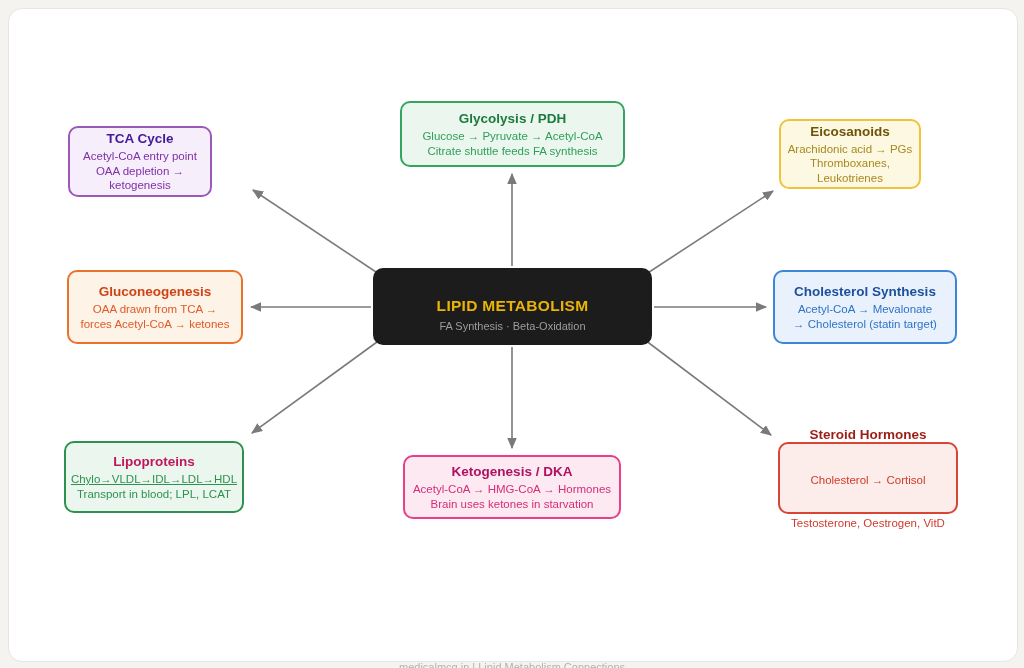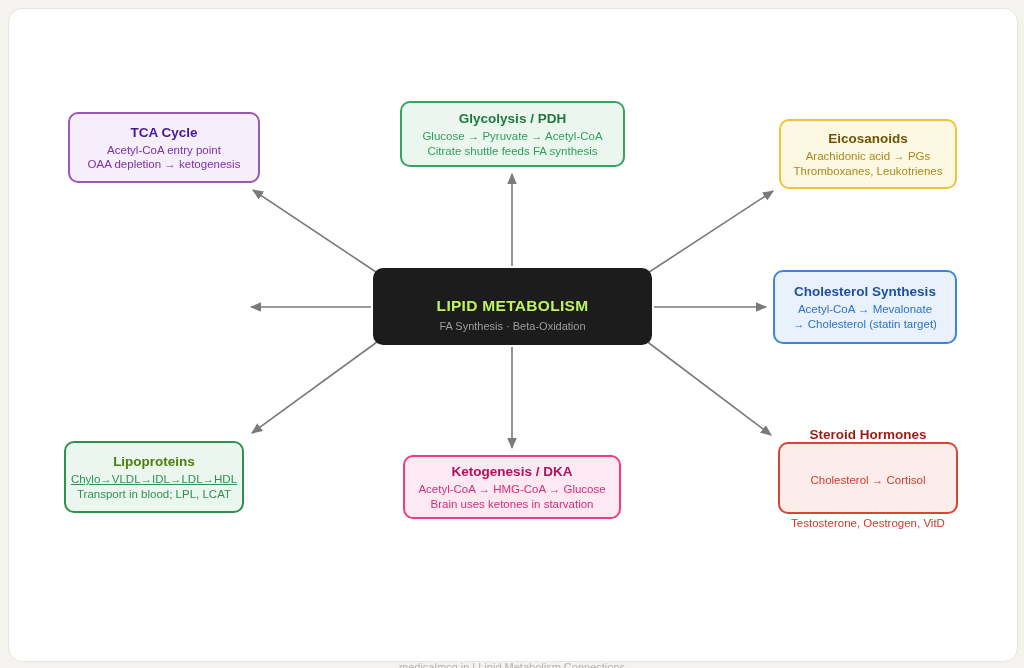--- a/index.html
+++ b/index.html
@@ -85,58 +85,63 @@
     <line x1="512" y1="266" x2="512" y2="174" stroke="#7a7a7a" stroke-width="1.6" marker-end="url(#ah)"></line>
     <line x1="637" y1="280" x2="773" y2="191" stroke="#7a7a7a" stroke-width="1.6" marker-end="url(#ah)"></line>
     <line x1="371" y1="307" x2="251" y2="307" stroke="#7a7a7a" stroke-width="1.6" marker-end="url(#ah)"></line>
     <line x1="654" y1="307" x2="766" y2="307" stroke="#7a7a7a" stroke-width="1.6" marker-end="url(#ah)"></line>
     <line x1="388" y1="334" x2="252" y2="433" stroke="#7a7a7a" stroke-width="1.6" marker-end="url(#ah)"></line>
     <line x1="512" y1="347" x2="512" y2="448" stroke="#7a7a7a" stroke-width="1.6" marker-end="url(#ah)"></line>
     <line x1="637" y1="334" x2="771" y2="435" stroke="#7a7a7a" stroke-width="1.6" marker-end="url(#ah)"></line>
   </svg>
 
   <div class="node node-center" style="left: 373px; top: 268px; width: 279px; height: 77px; background: rgb(28, 28, 28); border-color: rgb(28, 28, 28);">
-    <div class="node-title" style="color: #bef264; margin-top: 17px;">LIPID METABOLISM</div>
+    <div class="node-title" style="color: #eab308; margin-top: 17px;">LIPID METABOLISM</div>
     <div class="node-line" style="color: rgb(157, 157, 157);">FA Synthesis · Beta-Oxidation</div>
   </div>
 
-  <div class="node" style="left: 68px; top: 112px; width: 192px; height: 71px; background: rgb(246, 238, 251); border-color: rgb(155, 89, 182);">
+  <div class="node" style="left: 68px; top: 126px; width: 144px; height: 71px; background: rgb(246, 238, 251); border-color: rgb(155, 89, 182);">
     <div class="node-title" style="color: rgb(69, 24, 154);">TCA Cycle</div>
     <div class="node-line" style="color: rgb(128, 49, 168);">Acetyl-CoA entry point</div>
     <div class="node-line" style="color: rgb(128, 49, 168);">OAA depletion → ketogenesis</div>
   </div>
 
   <div class="node" style="left: 400px; top: 101px; width: 225px; height: 66px; background: rgb(235, 247, 238); border-color: rgb(52, 164, 94);">
     <div class="node-title" style="color: rgb(29, 122, 62);">Glycolysis / PDH</div>
     <div class="node-line" style="color: rgb(47, 158, 89);">Glucose → Pyruvate → Acetyl-CoA</div>
     <div class="node-line" style="color: rgb(47, 158, 89);">Citrate shuttle feeds FA synthesis</div>
   </div>
 
-  <div class="node" style="left: 779px; top: 119px; width: 178px; height: 70px; background: rgb(253, 248, 226); border-color: rgb(240, 195, 60);">
+  <div class="node" style="left: 779px; top: 119px; width: 142px; height: 70px; background: rgb(253, 248, 226); border-color: rgb(240, 195, 60);">
     <div class="node-title" style="color: rgb(109, 84, 8);">Eicosanoids</div>
     <div class="node-line" style="color: rgb(168, 137, 31);">Arachidonic acid → PGs</div>
     <div class="node-line" style="color: rgb(168, 137, 31);">Thromboxanes, Leukotrienes</div>
   </div>
 
+  <div class="node" style="left: 67px; top: 270px; width: 176px; height: 74px; background: rgb(253, 243, 230); border-color: rgb(232, 116, 44);">
+    <div class="node-title" style="color: rgb(207, 68, 23);">Gluconeogenesis</div>
+    <div class="node-line" style="color: rgb(224, 90, 40);">OAA drawn from TCA →</div>
+    <div class="node-line" style="color: rgb(224, 90, 40);">forces Acetyl-CoA → ketones</div>
+  </div>
 
   <div class="node" style="left: 773px; top: 270px; width: 184px; height: 74px; background: rgb(233, 242, 252); border-color: rgb(61, 133, 216); text-align: right;">
     <div class="node-title" style="color: rgb(28, 79, 158);">Cholesterol Synthesis</div>
     <div class="node-line" style="color: rgb(46, 114, 200);">Acetyl-CoA → Mevalonate</div>
     <div class="node-line" style="color: rgb(46, 114, 200);">→ Cholesterol (statin target)</div>
   </div>
 
   <div class="node" style="left: 64px; top: 441px; width: 180px; height: 72px; background: rgb(234, 246, 238); border-color: rgb(46, 145, 80);">
-    <div class="node-title" style="color: #4d7c0f;">Lipoproteins</div>
+    <div class="node-title" style="color: #be185d;">Lipoproteins</div>
     <div class="node-line" style="color: rgb(46, 145, 80); text-decoration: underline;">Chylo→VLDL→IDL→LDL→HDL</div>
     <div class="node-line" style="color: rgb(46, 145, 80);">Transport in blood; LPL, LCAT</div>
   </div>
 
   <div class="node" style="left: 403px; top: 455px; width: 218px; height: 64px; background: rgb(252, 233, 242); border-color: rgb(234, 61, 138);">
     <div class="node-title" style="color: rgb(176, 18, 96);">Ketogenesis / DKA</div>
-    <div class="node-line" style="color: rgb(214, 45, 120);">Acetyl-CoA → HMG-CoA → Glucose</div>
+    <div class="node-line" style="color: rgb(214, 45, 120);">Acetyl-CoA → HMG-CoA → Hormones</div>
     <div class="node-line" style="color: rgb(214, 45, 120);">Brain uses ketones in starvation</div>
   </div>
 
   <div class="node" style="left: 778px; top: 442px; width: 180px; height: 72px; background: rgb(252, 236, 234); border-color: rgb(216, 68, 54); gap: 28px;">
     <div class="node-title" style="color: rgb(156, 29, 21);">Steroid Hormones</div>
     <div class="node-line" style="color: rgb(209, 58, 44);">Cholesterol → Cortisol</div>
     <div class="node-line" style="color: rgb(209, 58, 44);">Testosterone, Oestrogen, VitD</div>
   </div>
 
   <div class="footer">medicalmcq.in | Lipid Metabolism Connections</div>

